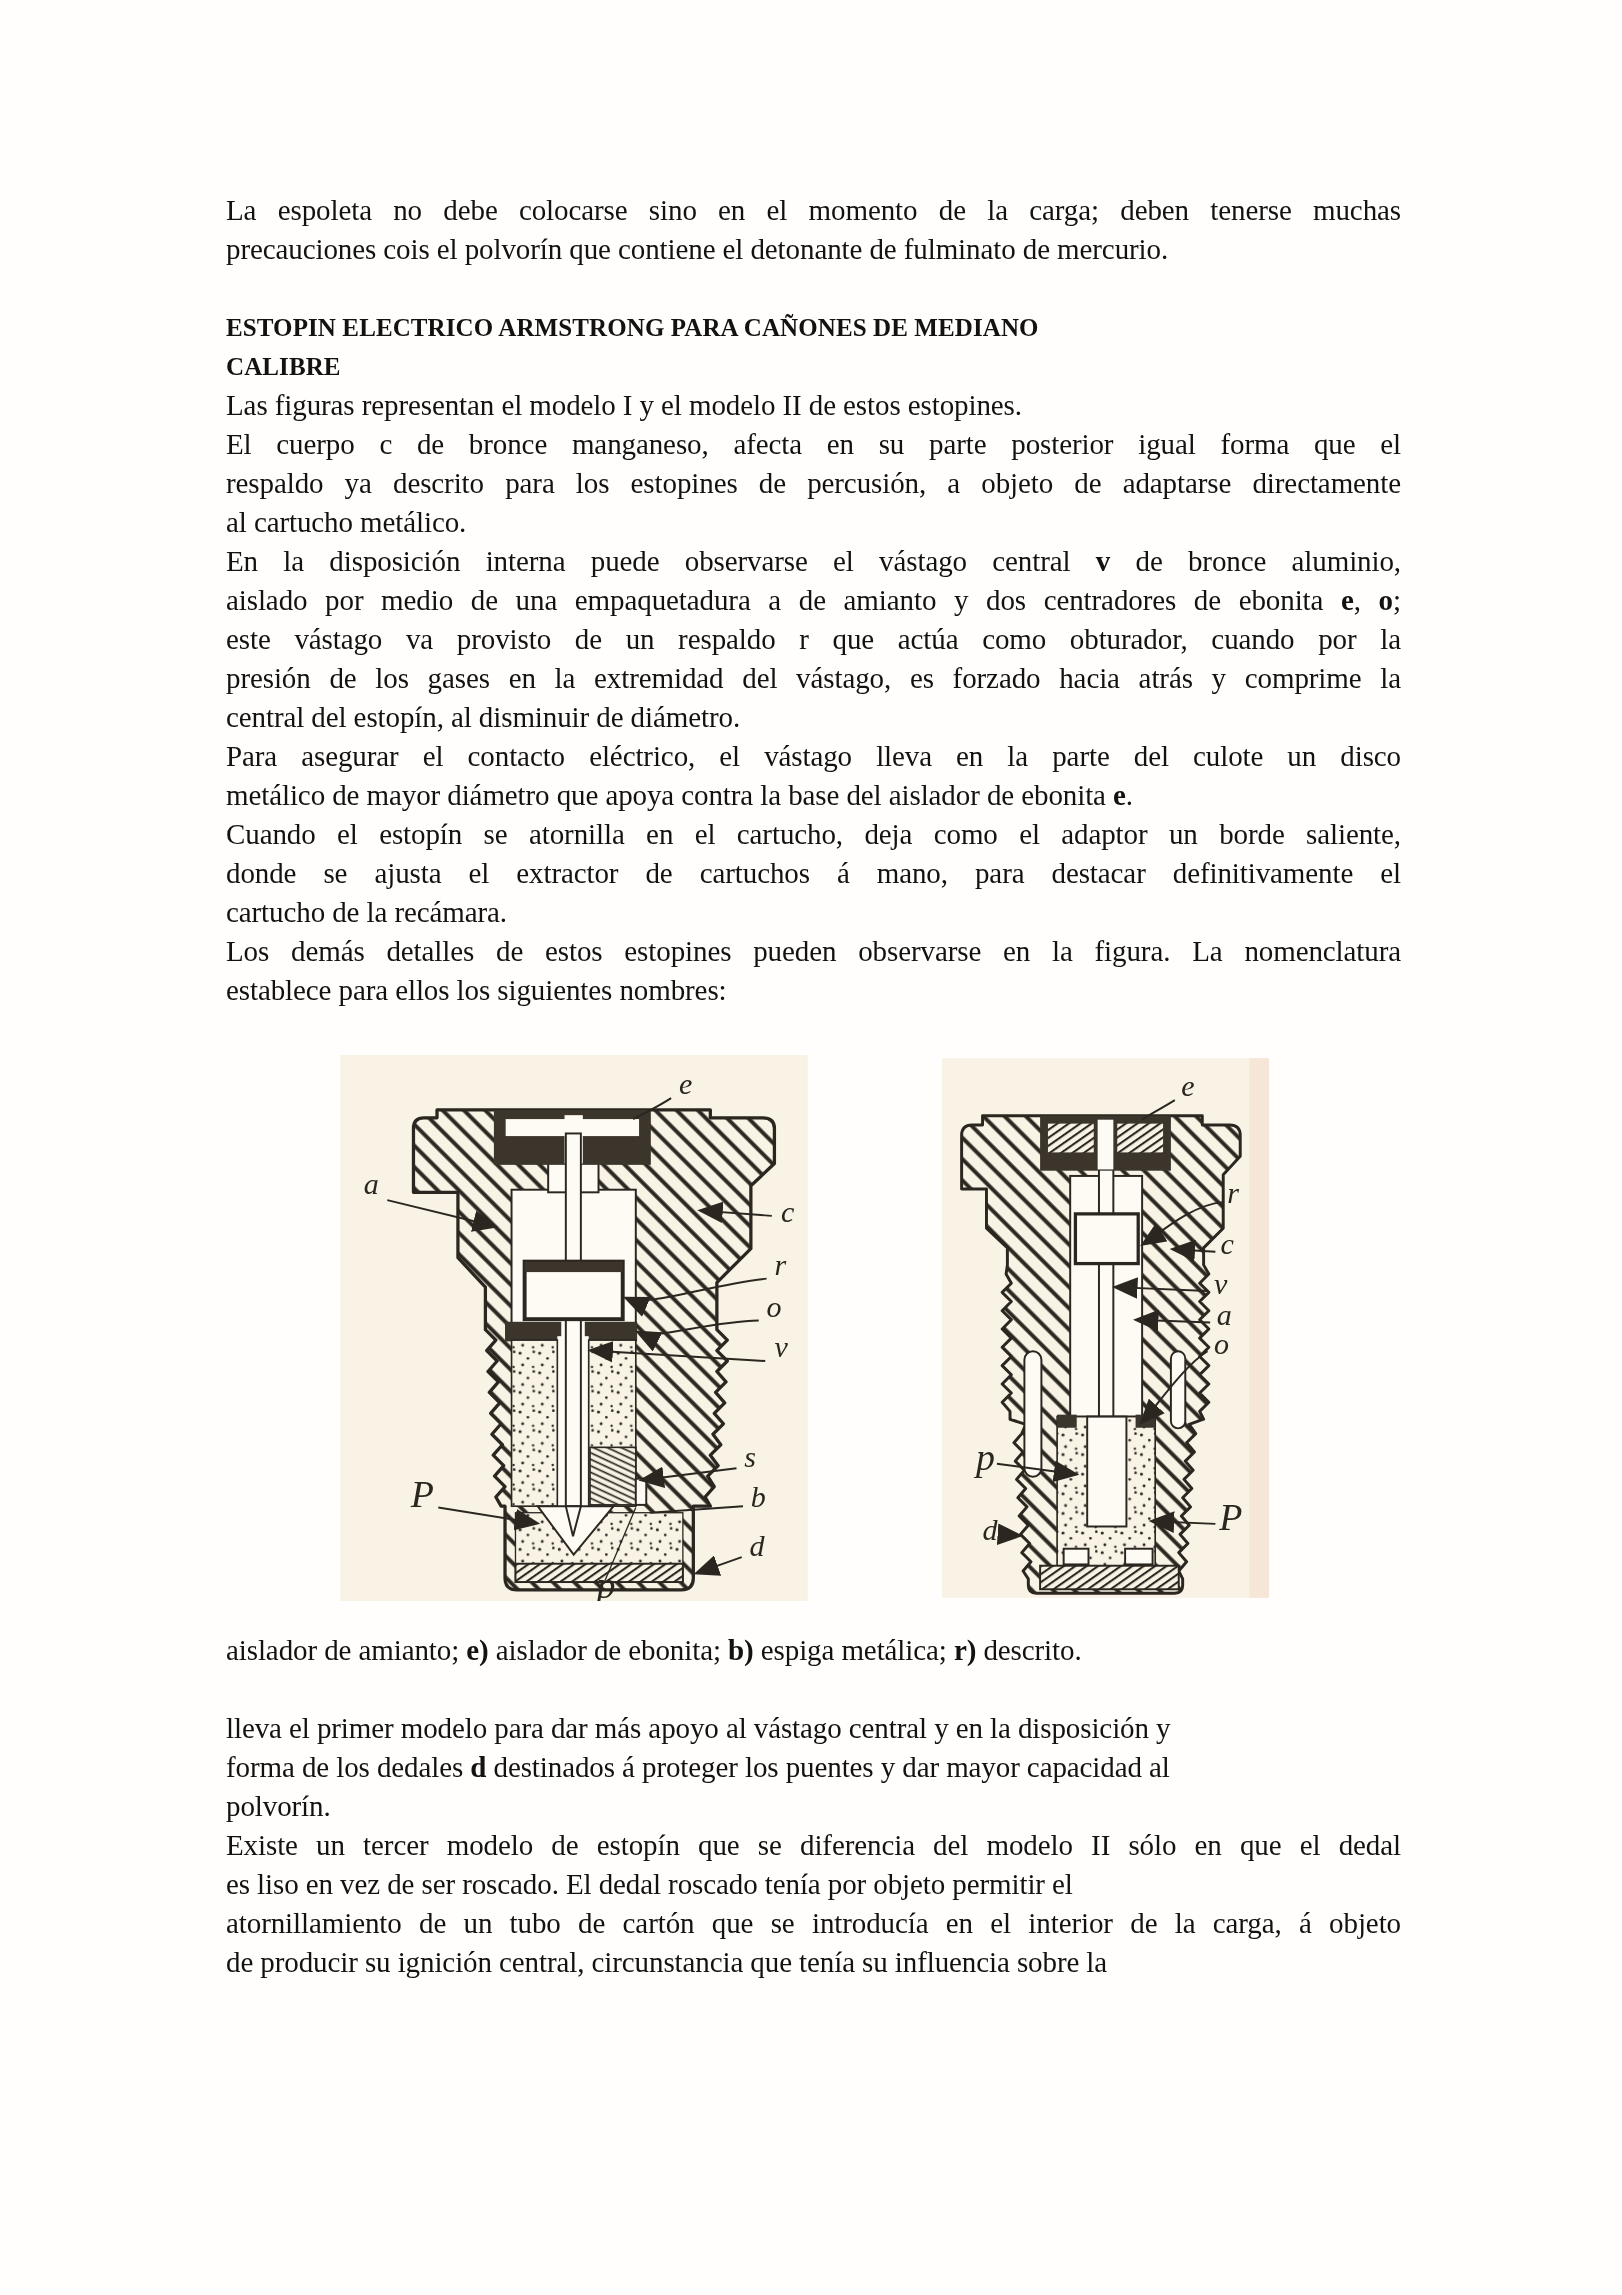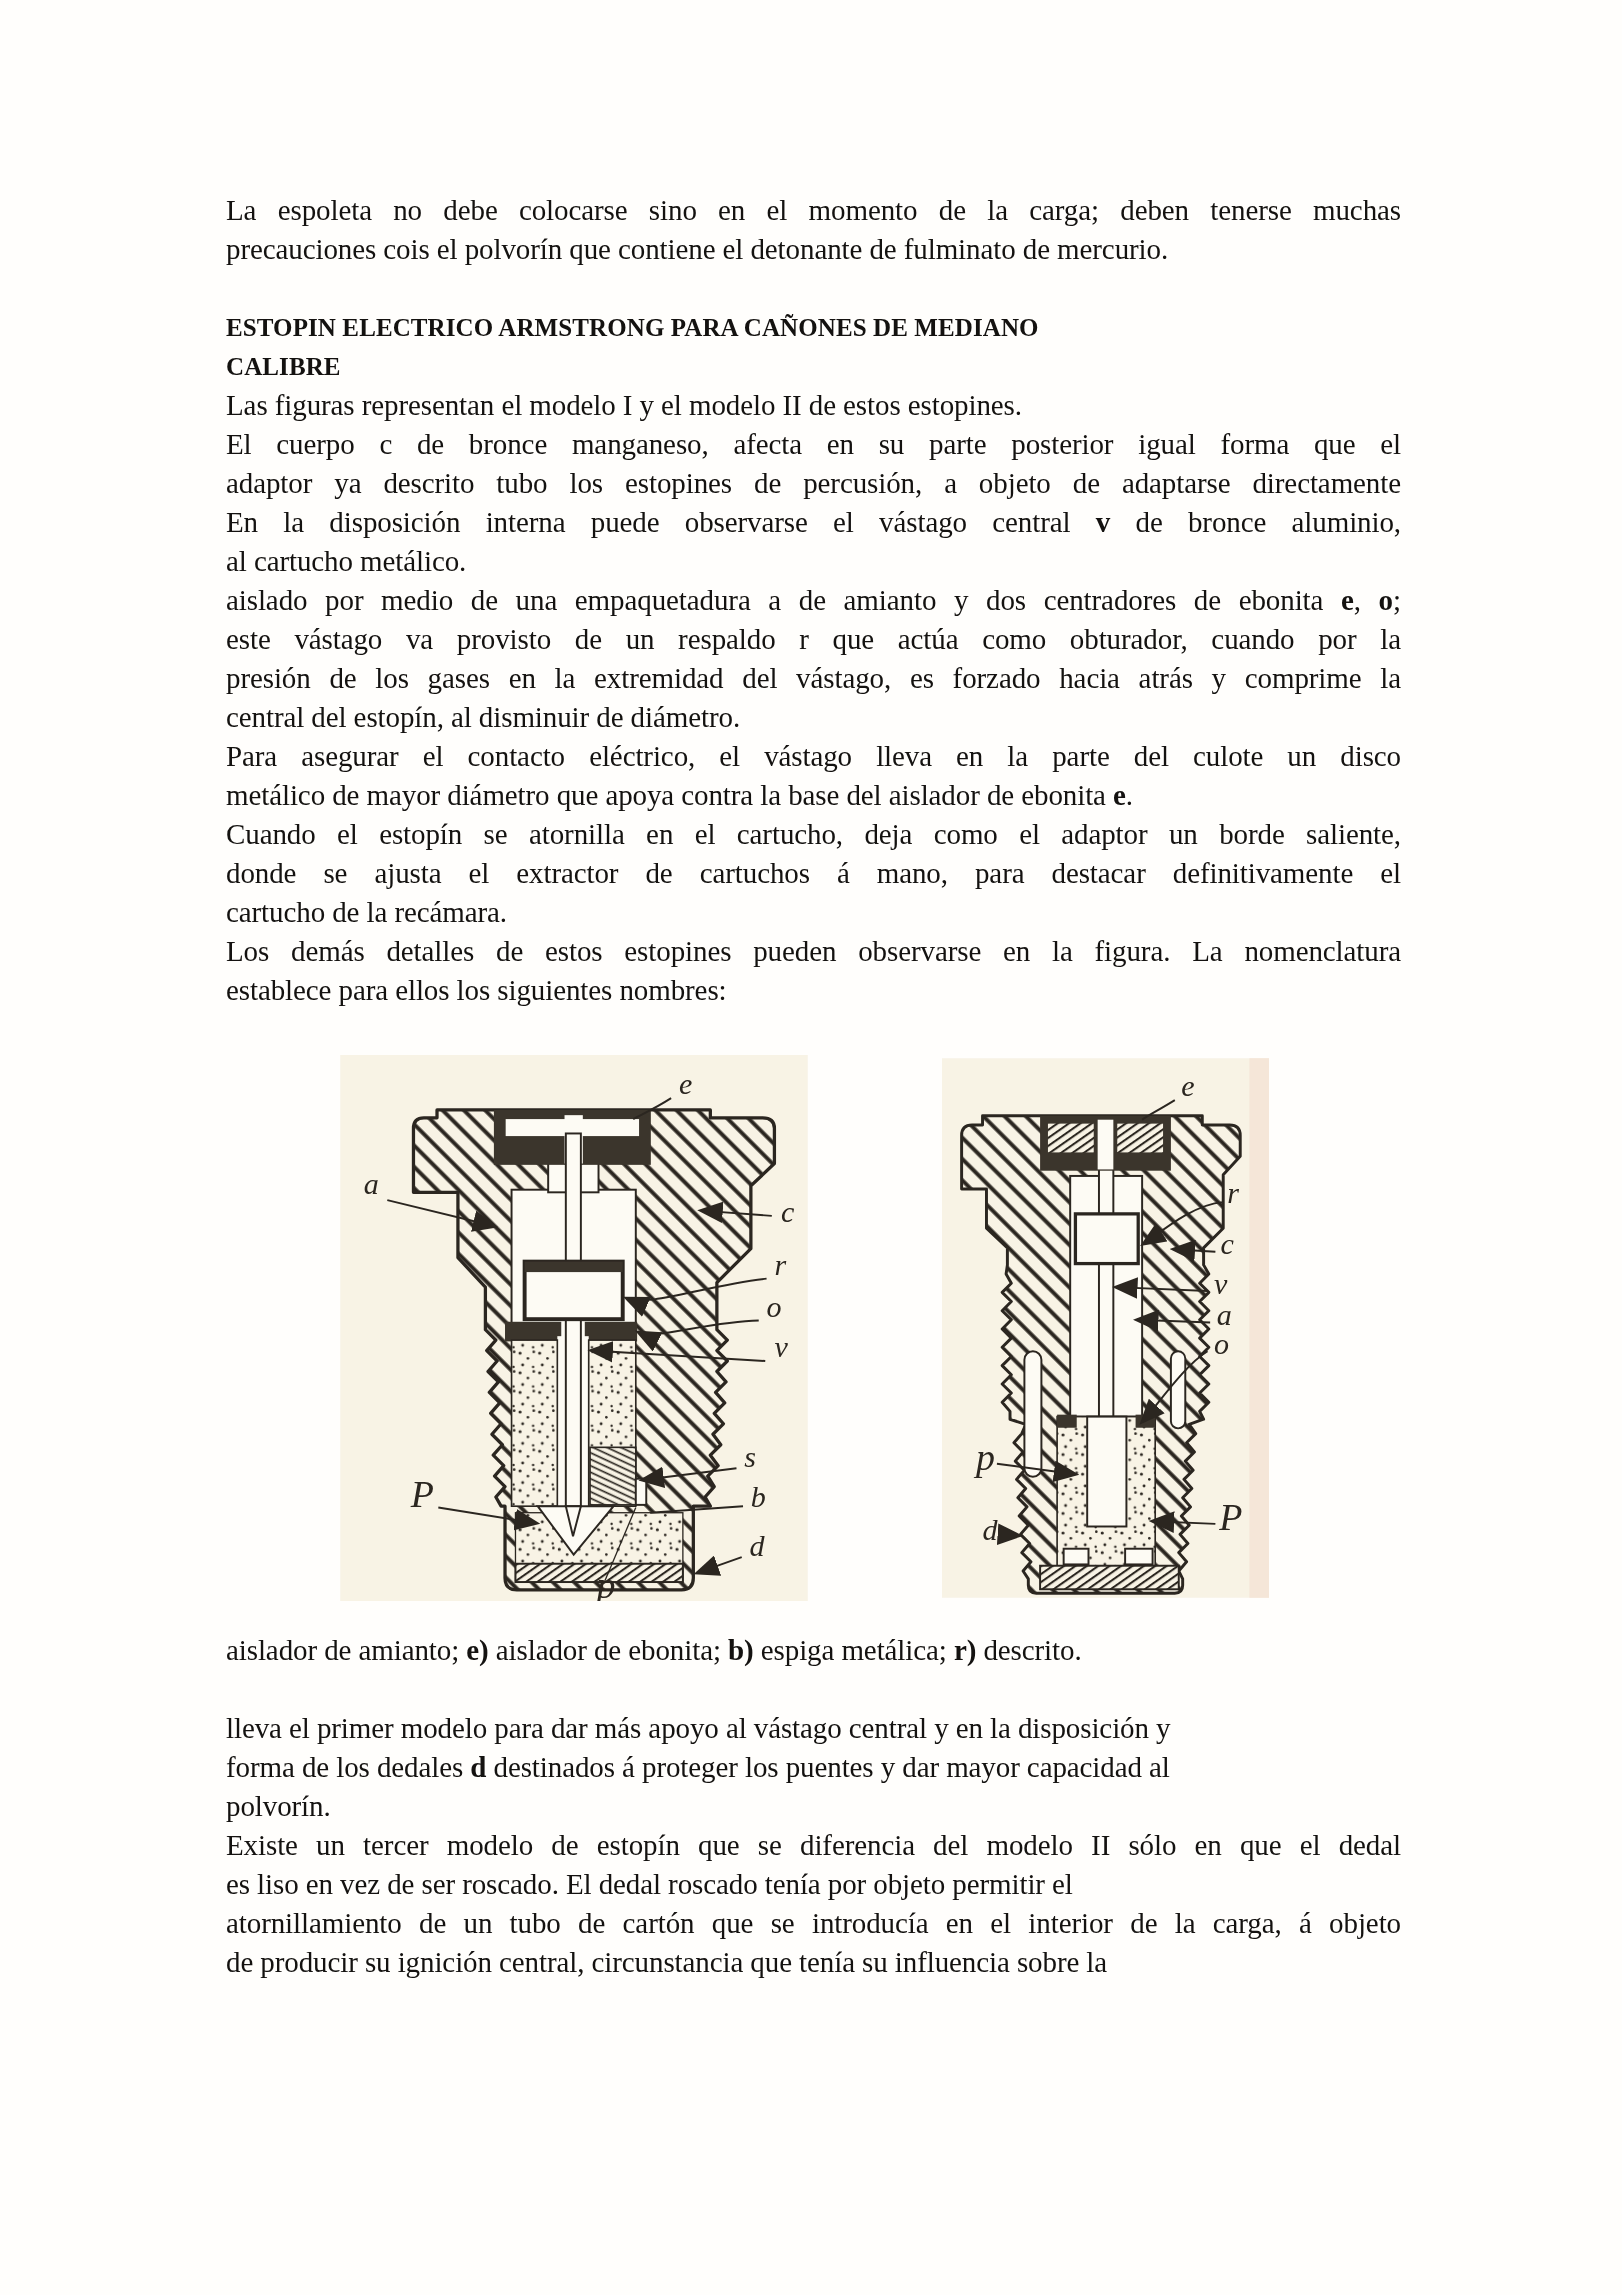--- a/index.html
+++ b/index.html
@@ -59,23 +59,23 @@
 <div class="page">
 
   <div class="textflow" id="flow-top">
       <div class="line just"><span>La espoleta no debe colocarse sino en el momento de la carga; deben tenerse muchas</span></div>
       <div class="line"><span>precauciones cois el polvorín que contiene el detonante de fulminato de mercurio.</span></div>
       <div class="line"></div>
       <div class="line heading"><span class="b">ESTOPIN ELECTRICO ARMSTRONG PARA CAÑONES DE MEDIANO</span></div>
       <div class="line heading"><span class="b">CALIBRE</span></div>
       <div class="line"><span>Las figuras representan el modelo I y el modelo II de estos estopines.</span></div>
       <div class="line just"><span>El cuerpo c de bronce manganeso, afecta en su parte posterior igual forma que el</span></div>
-      <div class="line just"><span>adaptor ya descrito tubo los estopines de percusión, a objeto de adaptarse directamente</span></div>
+      <div class="line just"><span>respaldo ya descrito para los estopines de percusión, a objeto de adaptarse directamente</span></div>
+      <div class="line"><span>al cartucho metálico.</span></div>
       <div class="line just"><span>En la disposición interna puede observarse el vástago central </span><span class="b">v</span><span> de bronce aluminio,</span></div>
-      <div class="line"><span>al cartucho metálico.</span></div>
       <div class="line just"><span>aislado por medio de una empaquetadura a de amianto y dos centradores de ebonita </span><span class="b">e</span><span>, </span><span class="b">o</span><span>;</span></div>
       <div class="line just"><span>este vástago va provisto de un respaldo r que actúa como obturador, cuando por la</span></div>
       <div class="line just"><span>presión de los gases en la extremidad del vástago, es forzado hacia atrás y comprime la</span></div>
       <div class="line"><span>central del estopín, al disminuir de diámetro.</span></div>
       <div class="line just"><span>Para asegurar el contacto eléctrico, el vástago lleva en la parte del culote un disco</span></div>
       <div class="line"><span>metálico de mayor diámetro que apoya contra la base del aislador de ebonita </span><span class="b">e</span><span>.</span></div>
       <div class="line just"><span>Cuando el estopín se atornilla en el cartucho, deja como el adaptor un borde saliente,</span></div>
       <div class="line just"><span>donde se ajusta el extractor de cartuchos á mano, para destacar definitivamente el</span></div>
       <div class="line"><span>cartucho de la recámara.</span></div>
       <div class="line just"><span>Los demás detalles de estos estopines pueden observarse en la figura. La nomenclatura</span></div>

